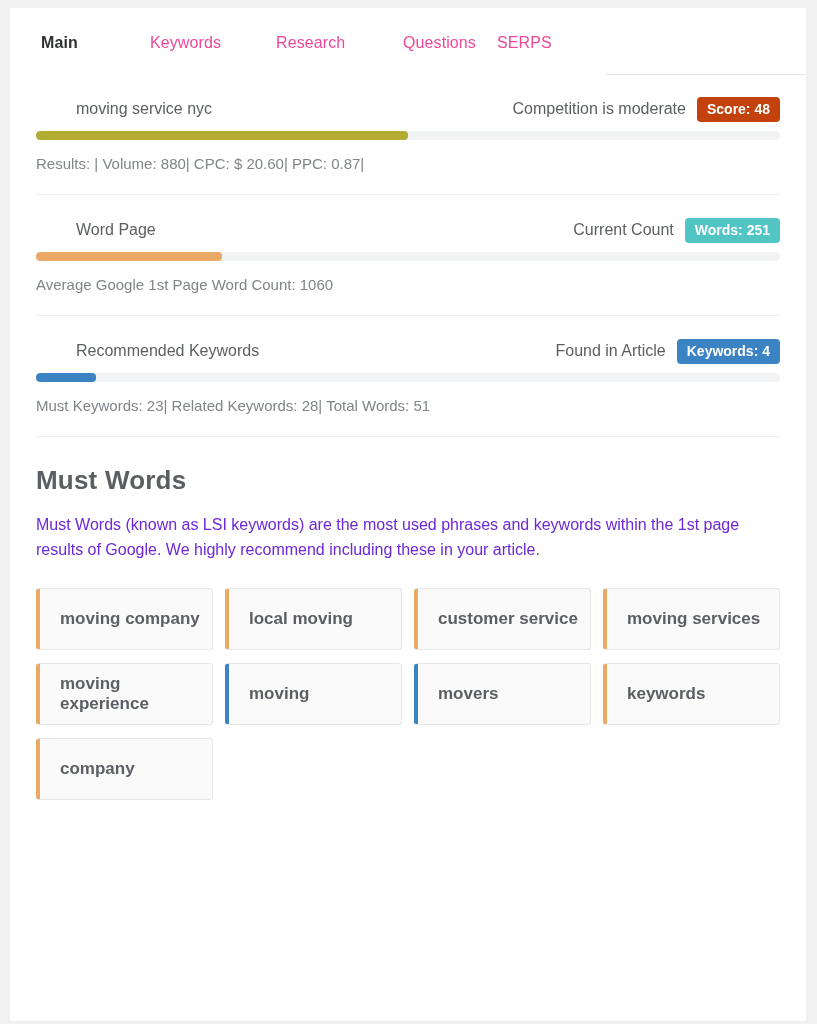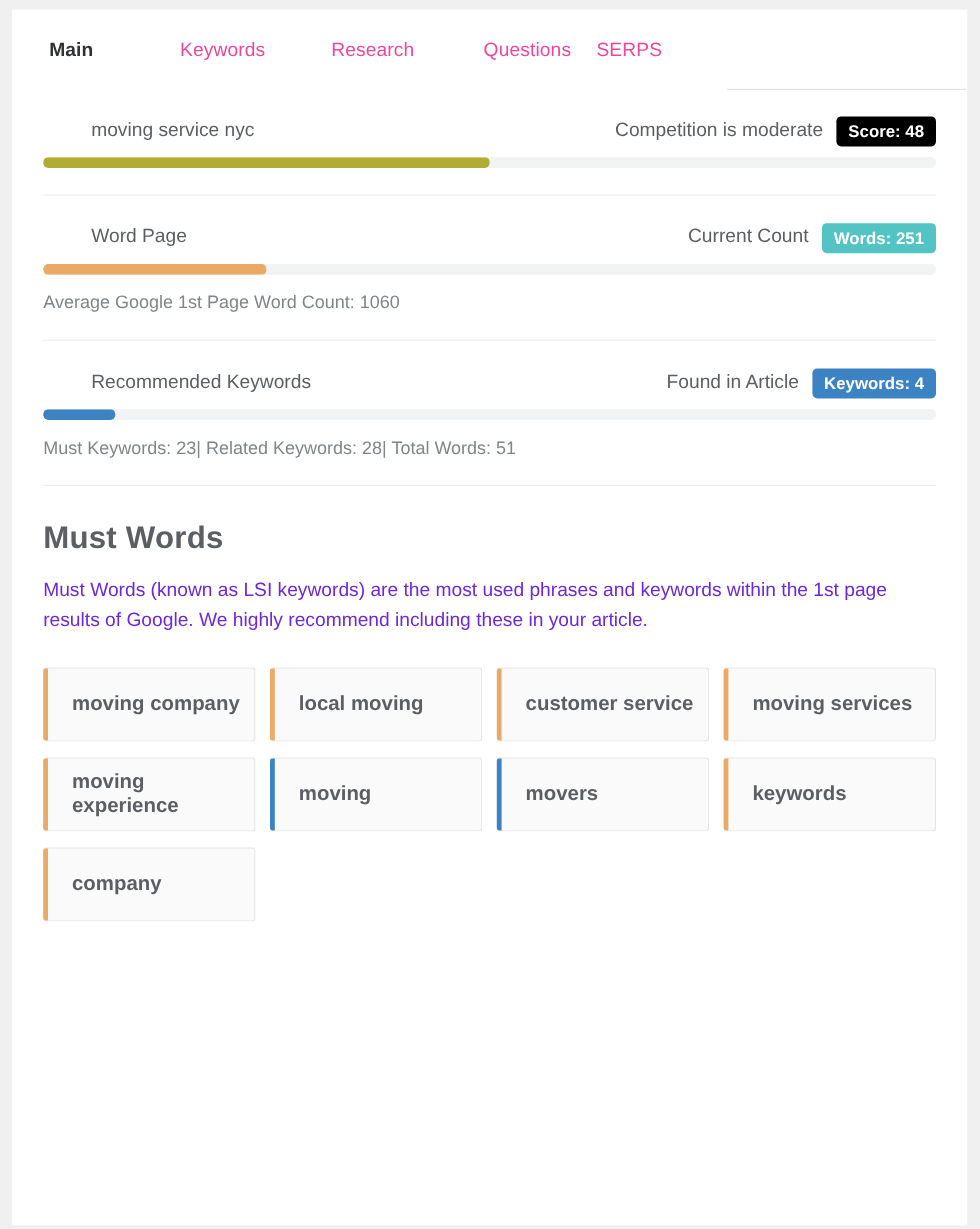--- a/index.html
+++ b/index.html
@@ -192,26 +192,27 @@
     </div>
     <div class="tab-underline"></div>
   </div>
 
   <div class="section">
     <div class="metric">
       <div class="metric-head">
         <div class="metric-title">moving service nyc</div>
         <div class="metric-right">
           <div class="metric-status">Competition is moderate</div>
-          <div class="badge" id="badge0" style="background: #000000;">Score: 48</div>
+          <div class="badge" id="badge0" style="background: #c2410c;">Score: 48</div>
         </div>
       </div>
       <div class="bar-track">
         <div class="bar-fill" id="bar0" style="background: rgb(178, 172, 51); width: 50%;"></div>
       </div>
+      <div class="metric-sub">Results: | Volume: 880| CPC: $ 20.60| PPC: 0.87|</div>
     </div>
     <div class="divider"></div>
   </div>
 
   <div class="section">
     <div class="metric">
       <div class="metric-head">
         <div class="metric-title">Word Page</div>
         <div class="metric-right">
           <div class="metric-status">Current Count</div>

